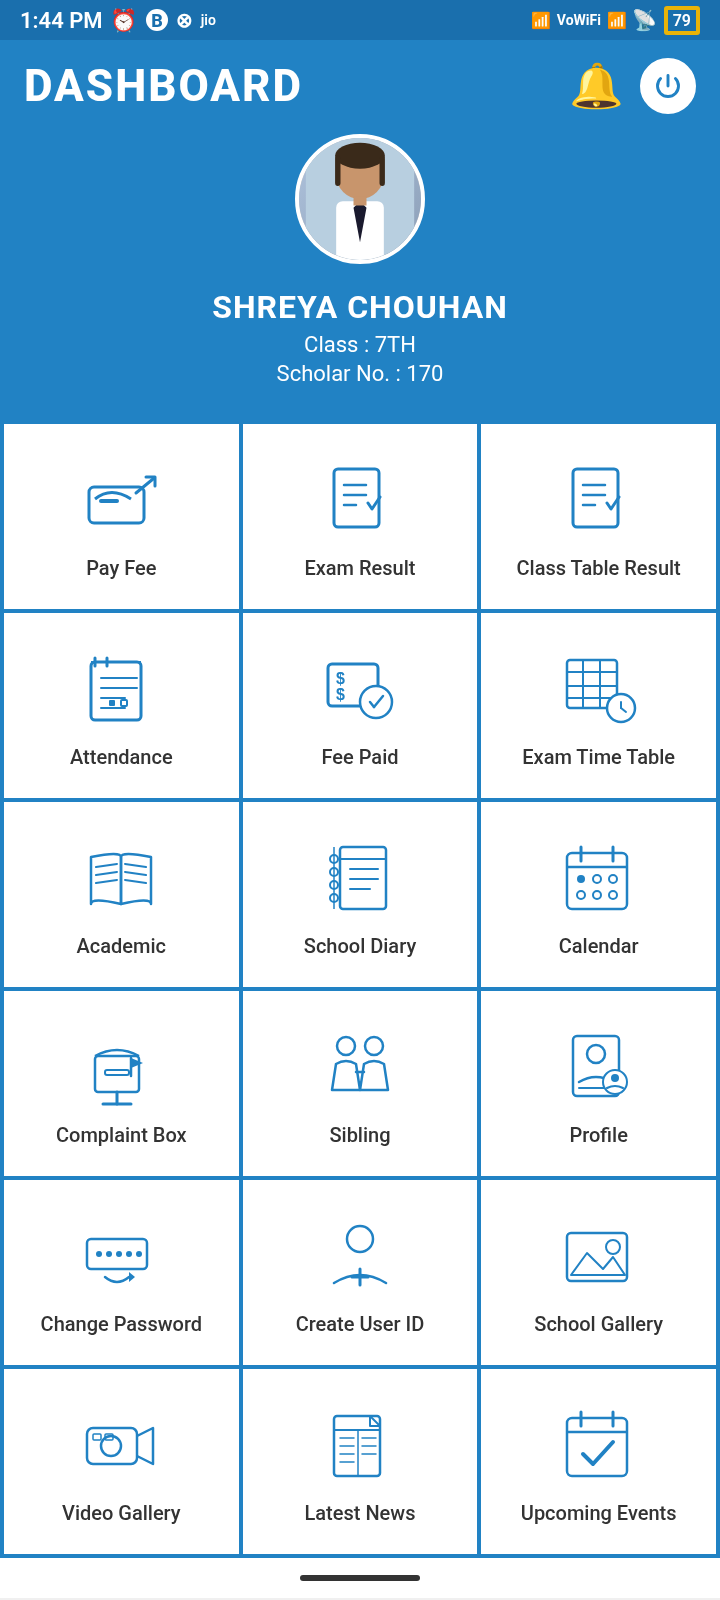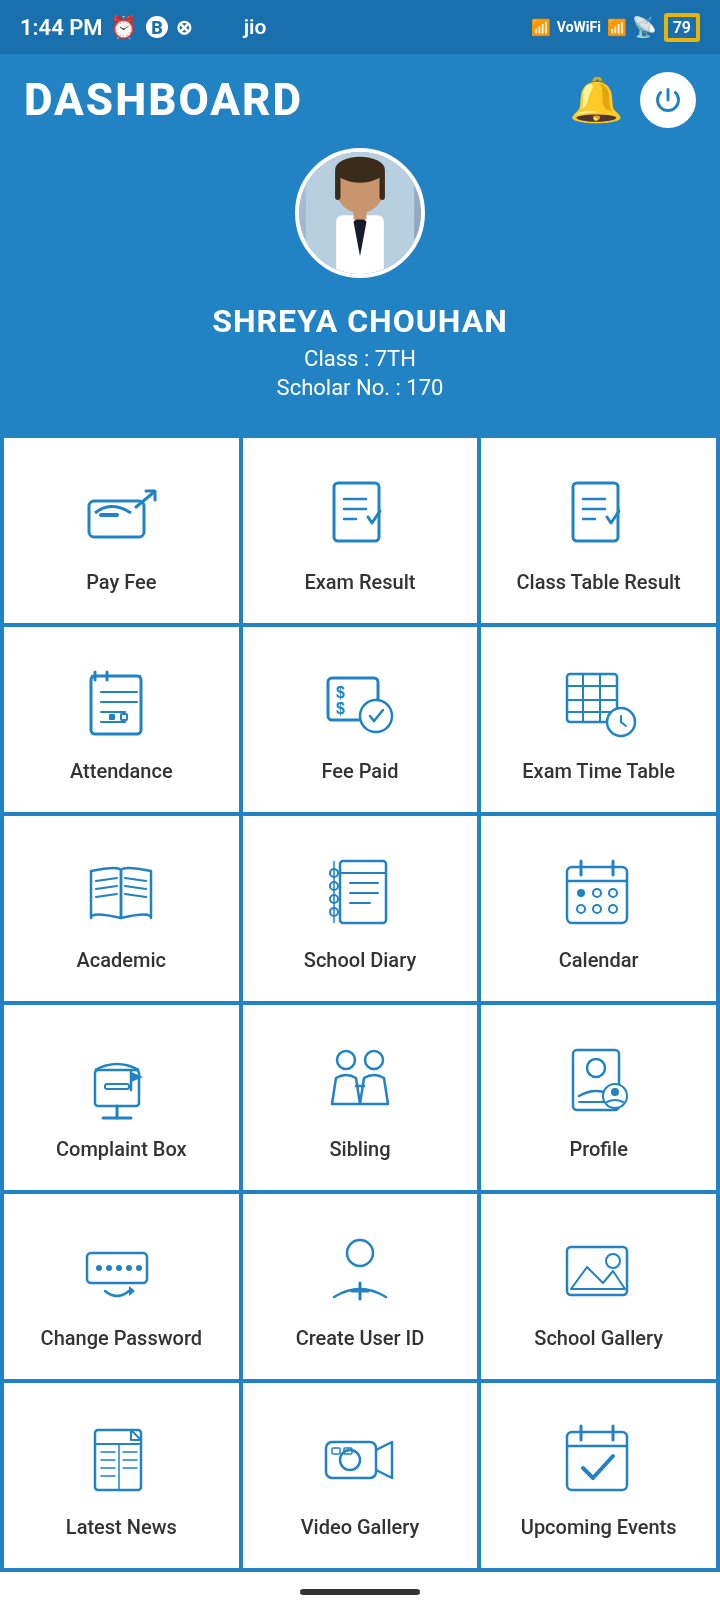--- a/index.html
+++ b/index.html
@@ -15,21 +15,21 @@
     
     .status-bar {
       background: #1a6fad;
       color: white;
       font-size: 22px;
       font-weight: 600;
       padding: 8px 20px;
       display: flex;
       justify-content: space-between;
       align-items: center;
-      height: 54px;
+      height: 40px;
     }
     .status-left { display: flex; align-items: center; gap: 8px; }
     .status-right { display: flex; align-items: center; gap: 6px; font-size: 20px; }
 
     
     .header {
       background: #2182c4;
       padding: 18px 24px 30px 24px;
       text-align: center;
     }
@@ -166,21 +166,21 @@
   </style>
 </head>
 <body>
 
 <div class="status-bar">
   <div class="status-left">
     <span>1:44 PM</span>
     <span>⏰</span>
     <span style="font-size:18px;background:white;color:#1a6fad;border-radius:50%;width:22px;height:22px;display:inline-flex;align-items:center;justify-content:center;font-weight:800;">B</span>
     <span style="font-size:20px;">⊗</span>
-    <span style="font-size:21px;margin-left:43px;">jio</span>
+    <span style="font-size:14px;">jio</span>
   </div>
   <div class="status-right">
     <span style="font-size:16px;">📶</span>
     <span style="font-size:14px;font-weight:700;">Vo<br style="display:none">WiFi</span>
     <span style="font-size:16px;">📶</span>
     <span style="font-size:20px;">📡</span>
     <span style="font-size:16px;border:4px solid #eab308;border-radius:3px;padding:1px 5px;">
       <span>79</span>
     </span>
   </div>
@@ -472,20 +472,37 @@
         <circle cx="54" cy="30" r="7" stroke="#2182c4" stroke-width="2" fill="none"></circle>
       </svg>
     </div>
     <span class="grid-label">School Gallery</span>
   </div>
 
   <div class="grid-item">
     <div class="grid-icon">
       <svg viewBox="0 0 80 80" fill="none" xmlns="http://www.w3.org/2000/svg">
 
+        <rect x="6" y="22" width="50" height="36" rx="6" stroke="#2182c4" stroke-width="2.5" fill="none"></rect>
+
+        <circle cx="30" cy="40" r="10" stroke="#2182c4" stroke-width="2.5" fill="none"></circle>
+
+        <rect x="12" y="28" width="8" height="6" rx="1" stroke="#2182c4" stroke-width="1.5" fill="none"></rect>
+        <rect x="24" y="28" width="8" height="6" rx="1" stroke="#2182c4" stroke-width="1.5" fill="none"></rect>
+
+        <polyline points="56,30 72,22 72,58 56,50" stroke="#2182c4" stroke-width="2.5" fill="none" stroke-linejoin="round"></polyline>
+      </svg>
+    </div>
+    <span class="grid-label">Video Gallery</span>
+  </div>
+
+  <div class="grid-item">
+    <div class="grid-icon">
+      <svg viewBox="0 0 80 80" fill="none" xmlns="http://www.w3.org/2000/svg">
+
         <rect x="14" y="10" width="46" height="60" rx="3" stroke="#2182c4" stroke-width="2.5" fill="none"></rect>
 
         <line x1="14" y1="24" x2="60" y2="24" stroke="#2182c4" stroke-width="2"></line>
         <line x1="38" y1="24" x2="38" y2="70" stroke="#2182c4" stroke-width="1.5"></line>
         <line x1="20" y1="32" x2="34" y2="32" stroke="#2182c4" stroke-width="1.5" stroke-linecap="round"></line>
         <line x1="20" y1="40" x2="34" y2="40" stroke="#2182c4" stroke-width="1.5" stroke-linecap="round"></line>
         <line x1="20" y1="48" x2="34" y2="48" stroke="#2182c4" stroke-width="1.5" stroke-linecap="round"></line>
         <line x1="20" y1="56" x2="34" y2="56" stroke="#2182c4" stroke-width="1.5" stroke-linecap="round"></line>
         <line x1="42" y1="32" x2="56" y2="32" stroke="#2182c4" stroke-width="1.5" stroke-linecap="round"></line>
         <line x1="42" y1="40" x2="56" y2="40" stroke="#2182c4" stroke-width="1.5" stroke-linecap="round"></line>
@@ -494,37 +511,20 @@
         <line x1="50" y1="10" x2="60" y2="20" stroke="#2182c4" stroke-width="2"></line>
         <polyline points="50,10 50,20 60,20" stroke="#2182c4" stroke-width="2" fill="none" stroke-linejoin="round"></polyline>
       </svg>
     </div>
     <span class="grid-label">Latest News</span>
   </div>
 
   <div class="grid-item">
     <div class="grid-icon">
       <svg viewBox="0 0 80 80" fill="none" xmlns="http://www.w3.org/2000/svg">
-
-        <rect x="6" y="22" width="50" height="36" rx="6" stroke="#2182c4" stroke-width="2.5" fill="none"></rect>
-
-        <circle cx="30" cy="40" r="10" stroke="#2182c4" stroke-width="2.5" fill="none"></circle>
-
-        <rect x="12" y="28" width="8" height="6" rx="1" stroke="#2182c4" stroke-width="1.5" fill="none"></rect>
-        <rect x="24" y="28" width="8" height="6" rx="1" stroke="#2182c4" stroke-width="1.5" fill="none"></rect>
-
-        <polyline points="56,30 72,22 72,58 56,50" stroke="#2182c4" stroke-width="2.5" fill="none" stroke-linejoin="round"></polyline>
-      </svg>
-    </div>
-    <span class="grid-label">Video Gallery</span>
-  </div>
-
-  <div class="grid-item">
-    <div class="grid-icon">
-      <svg viewBox="0 0 80 80" fill="none" xmlns="http://www.w3.org/2000/svg">
         <rect x="8" y="12" width="60" height="58" rx="5" stroke="#2182c4" stroke-width="2.5" fill="none"></rect>
         <line x1="8" y1="26" x2="68" y2="26" stroke="#2182c4" stroke-width="2.5"></line>
         <line x1="22" y1="6" x2="22" y2="20" stroke="#2182c4" stroke-width="3" stroke-linecap="round"></line>
         <line x1="54" y1="6" x2="54" y2="20" stroke="#2182c4" stroke-width="3" stroke-linecap="round"></line>
 
         <polyline points="24,48 34,58 54,36" stroke="#2182c4" stroke-width="4" stroke-linecap="round" stroke-linejoin="round" fill="none"></polyline>
       </svg>
     </div>
     <span class="grid-label">Upcoming Events</span>
   </div>

